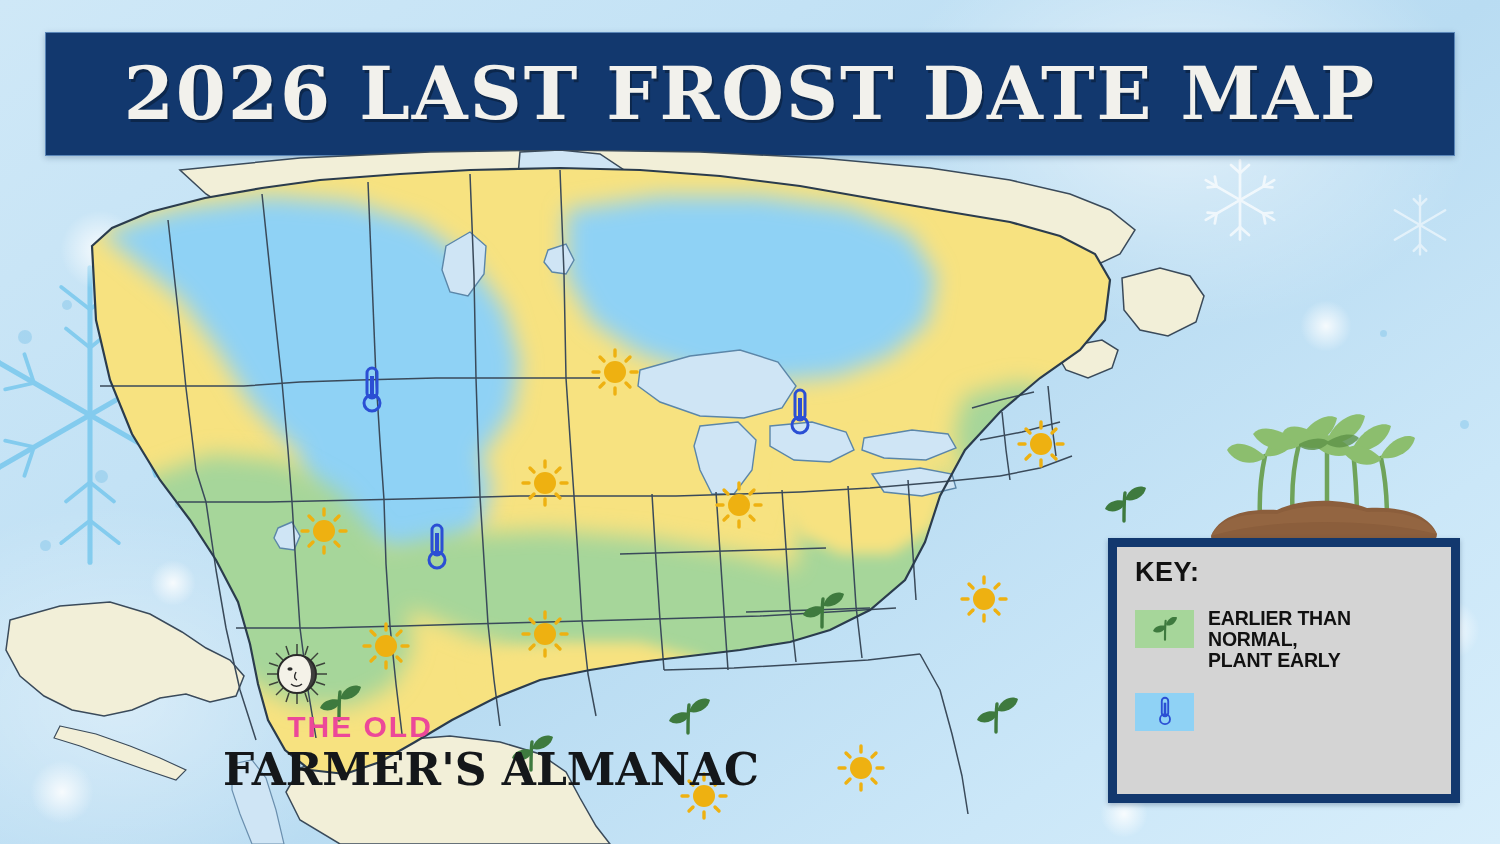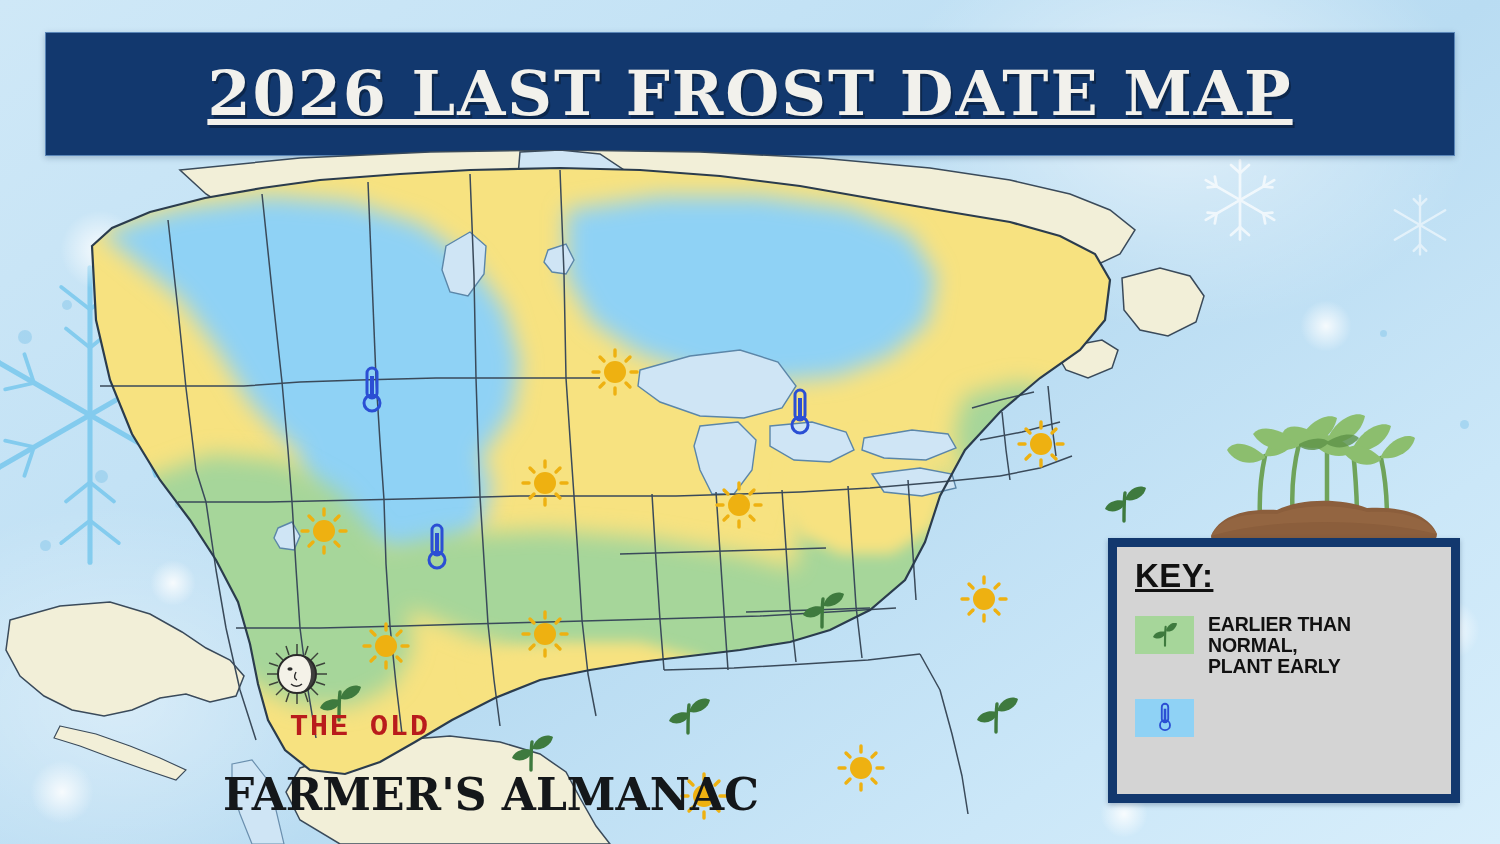--- a/index.html
+++ b/index.html
@@ -21,69 +21,68 @@
 
   
   #title-bar{
     position:absolute; left:45px; top:32px; width:1410px; height:124px;
     background:#12386e; border:1px solid #5a86b8;
     display:flex; align-items:center; justify-content:center;
     box-shadow:0 2px 6px rgba(10,40,80,.25);
   }
   #title-text{
     font-family:"DejaVu Serif", serif; font-weight:bold;
-    font-size:62px; letter-spacing:2px; color:#f2f1ec;
+    font-size:72px; letter-spacing:2px; color:#f2f1ec;
     text-shadow:2px 3px 0 rgba(0,0,0,.30);
-    white-space:nowrap; line-height:1;text-decoration:underline;
+    white-space:nowrap; line-height:1;
   }
 
   
   #map-wrap{ position:absolute; left:0; top:150px; width:1230px; height:694px; }
   #map-svg{ display:block; width:1230px; height:694px; }
 
   
   #seedling-art{ position:absolute; left:1205px; top:398px; width:240px; height:150px; }
 
   
   #key-box{
     position:absolute; left:1108px; top:538px; width:352px; height:265px;
     background:#12386e; padding:9px;
     box-shadow:0 2px 5px rgba(10,40,80,.3);
   }
   #key-inner{ width:100%; height:100%; background:#d4d4d4; padding:12px 14px 10px 18px; position:relative; }
   #key-title{
     font-family:"Liberation Sans", sans-serif; font-weight:bold;
-    font-size:33px; color:#111; letter-spacing:.5px; line-height:1;
+    font-size:27px; color:#111; letter-spacing:.5px; line-height:1;
     margin-bottom:22px;
-    text-decoration:underline;
   }
   .key-row{ display:flex; align-items:flex-start; margin-top:20px; }
   .key-row:first-of-type{ margin-top:2px; }
   .swatch{
     width:59px; height:38px; flex:0 0 59px; margin-right:14px; margin-top:2px;
     display:flex; align-items:center; justify-content:center;
   }
   .key-label{
     font-family:"Liberation Sans", sans-serif; font-weight:bold;
     font-size:19.5px; line-height:21px; color:#111; letter-spacing:-.2px;
     text-transform:uppercase;
   }
 
   
   #almanac-logo{ position:absolute; left:225px; top:640px; width:340px; height:175px; }
   #logo-emblem{ position:absolute; left:40px; top:2px; width:64px; height:64px; }
   #logo-the-old{
     position:absolute; left:0; top:72px; width:270px; text-align:center;
-    font-family:Liberation Mono, monospace; font-weight:bold; font-size:30px;
-    letter-spacing:2px; color:#b91c1c; line-height:1;
+    font-family:Liberation Sans, sans-serif; font-weight:bold; font-size:30px;
+    letter-spacing:2px; color:#ec4899; line-height:1;
   }
   #logo-main{
     position:absolute; left:-2px; top:108px; width:340px; text-align:center;
     font-family:"DejaVu Serif", serif; font-weight:bold; font-size:44px;
-    letter-spacing:0px; color:#14171a; line-height:1; white-space:nowrap;margin-top:25px;
+    letter-spacing:0px; color:#14171a; line-height:1; white-space:nowrap;
   }
 </style>
 </head>
 <body>
 
 <div id="stage">
 
   <div>
     <svg class="flake-svg" style="left:-70px; top:250px; width:320px; height:330px; opacity:.75;" viewBox="0 0 200 200">
       <g stroke="#6ec4ec" stroke-width="3.2" fill="none" stroke-linecap="round">

